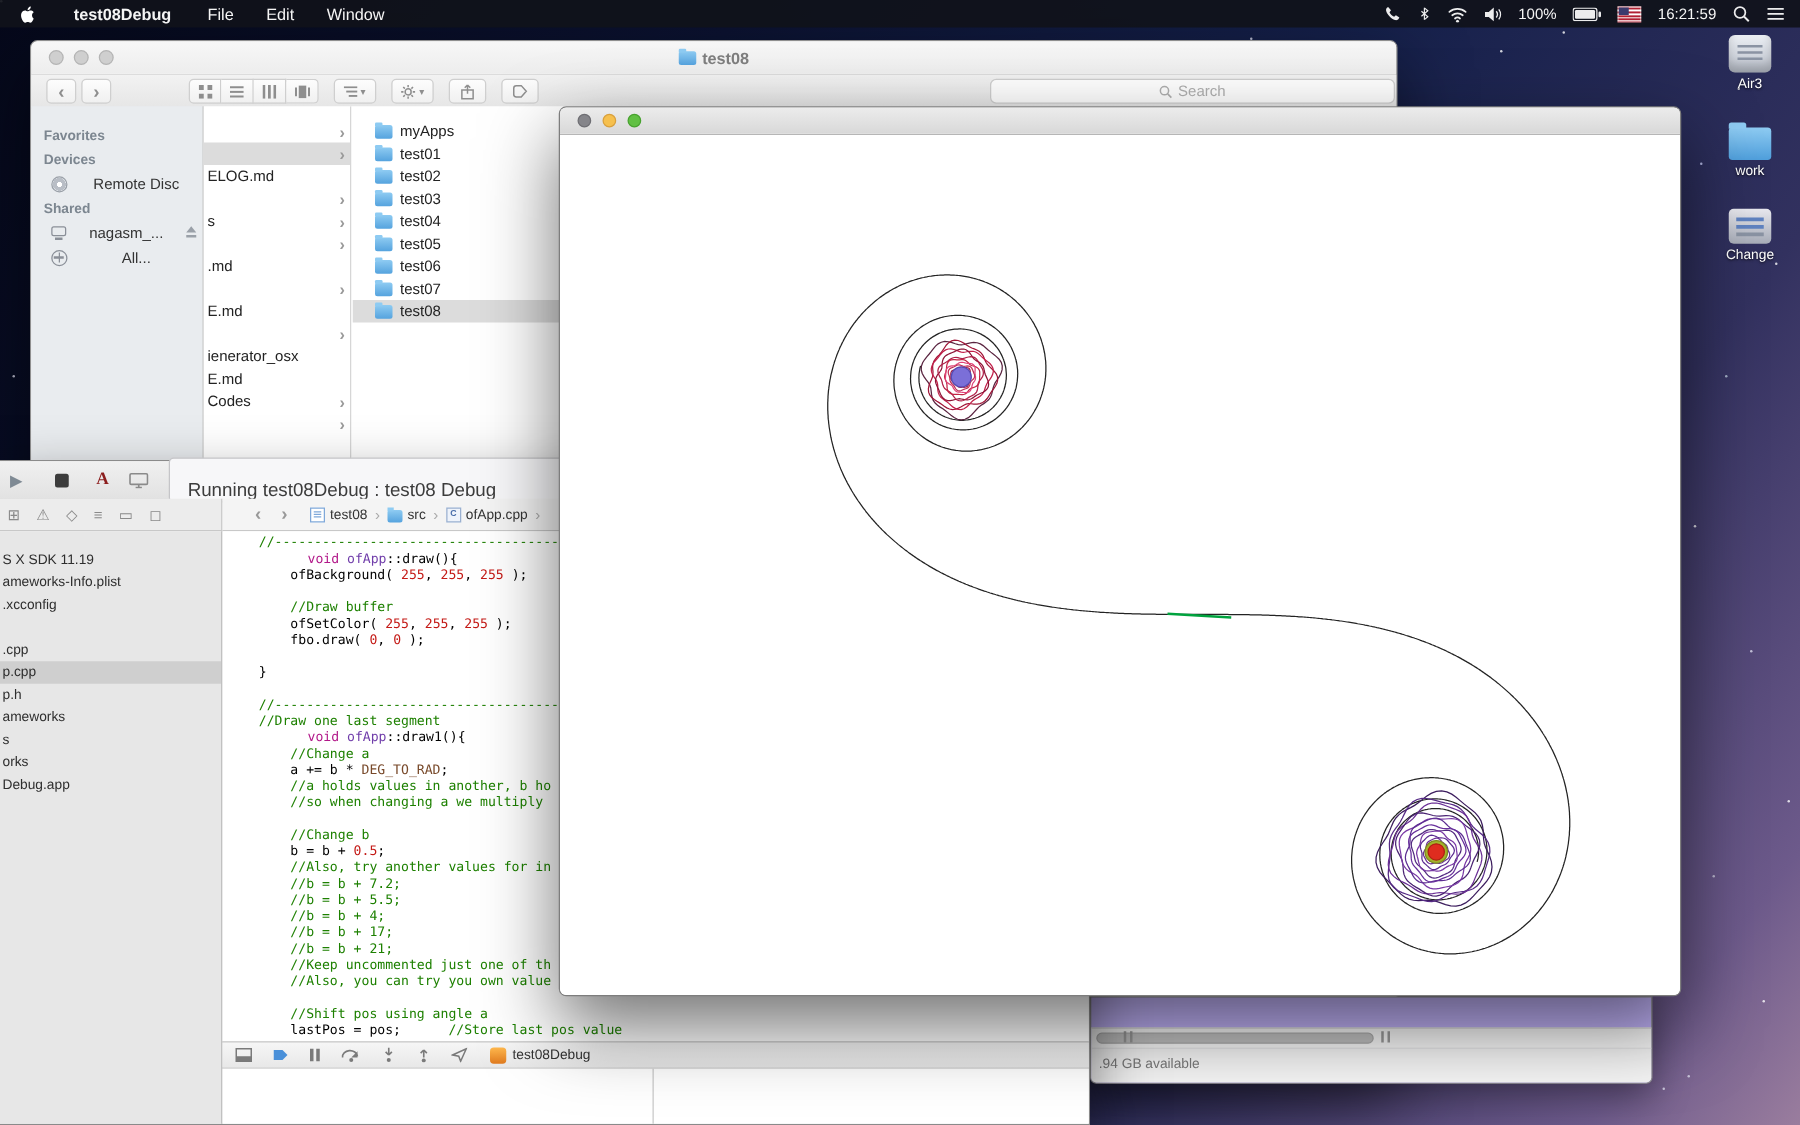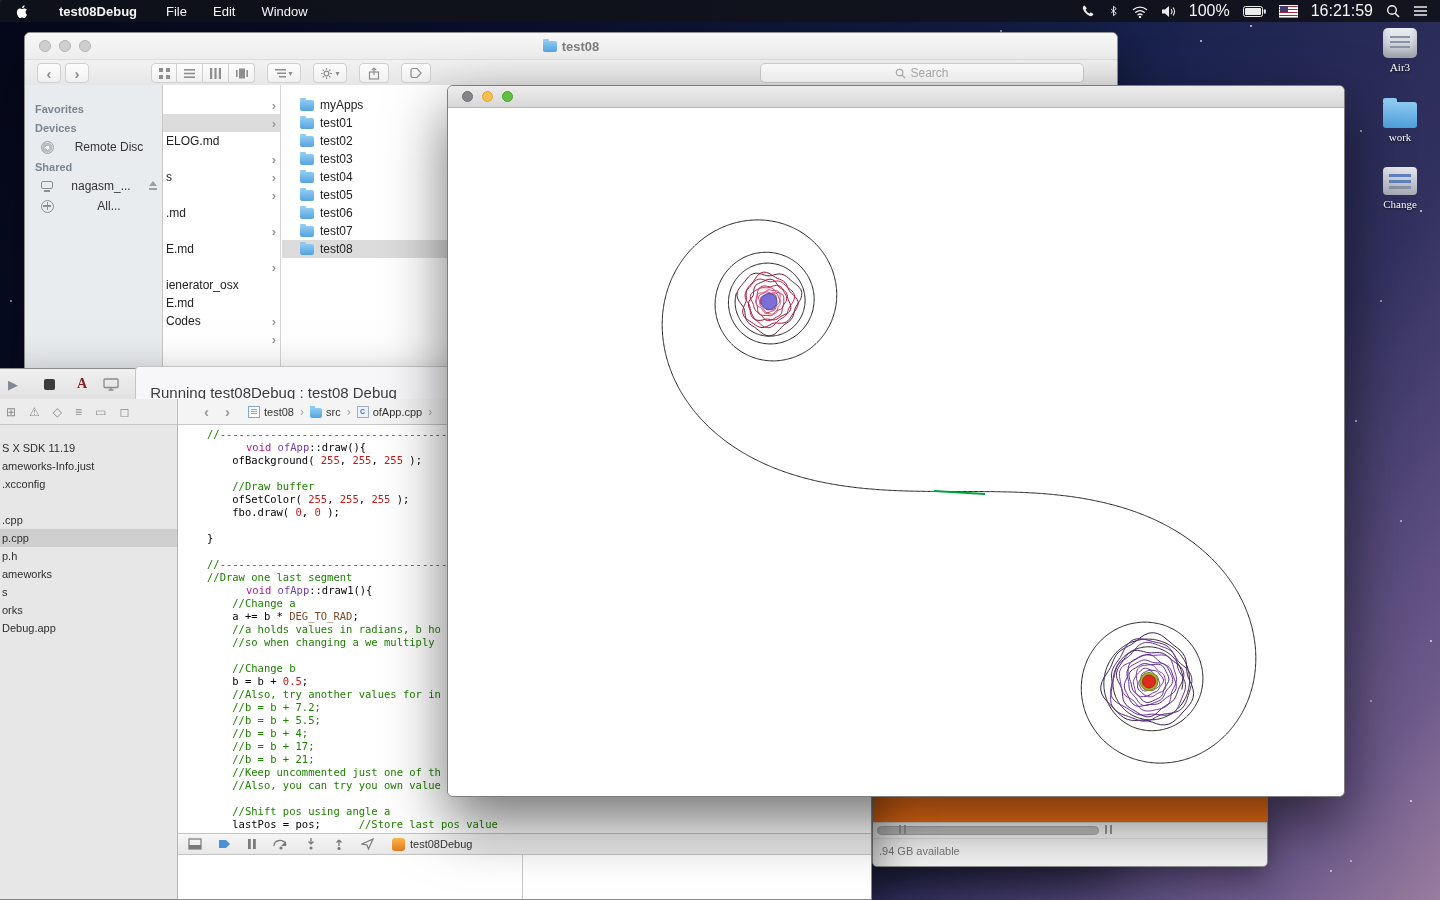--- a/index.html
+++ b/index.html
@@ -8,40 +8,40 @@
 
   
   .desktop{position:absolute;inset:0;z-index:0;
     background:linear-gradient(128deg,#05081a 0%,#0b1230 28%,#15204a 52%,#32315f 74%,#6d5a8b 92%,#9a7d9e 100%);}
   .stars{position:absolute;top:0;left:0;width:2px;height:2px;border-radius:50%;background:#fff;opacity:.8;
     box-shadow:1200px 40px #fff,1390px 70px #fff,1360px 130px #cfd6ff,1420px 210px #fff,1380px 300px #bcd,
     1355px 420px #fff,1400px 520px #dde,1430px 640px #fff,1370px 700px #ccd,1410px 800px #fff,1350px 860px #dde,
     60px 60px #fff,10px 300px #dde,140px 200px #fff,90px 520px #ccd,30px 700px #fff,300px 880px #dde,
     700px 880px #fff,1000px 30px #dde,1250px 25px #fff,1330px 870px #eef,1260px 845px #dde;}
   .desk-icons{position:absolute;top:28px;right:8px;z-index:2;display:flex;flex-direction:column;gap:24px;align-items:center;}
-  .dicon-wrap{width:64px;display:flex;flex-direction:column;align-items:center;gap:3px;font-family:Liberation Serif, serif;}
+  .dicon-wrap{width:64px;display:flex;flex-direction:column;align-items:center;gap:3px;}
   .dicon{width:34px;height:32px;position:relative;}
   .dicon.server{background:linear-gradient(#eceff4,#b9bfca);border-radius:5px;height:30px;box-shadow:inset 0 -6px 8px rgba(0,0,0,.18);}
   .dicon.server:after{content:"";position:absolute;left:7px;top:8px;width:20px;height:2px;background:#8a93a3;box-shadow:0 5px 0 #8a93a3,0 10px 0 #8a93a3;}
   .dicon.folder{background:linear-gradient(#8ecbf2,#4f9fdc);border-radius:3px;height:26px;margin-top:5px;}
   .dicon.folder:before{content:"";position:absolute;top:-4px;left:0;width:14px;height:5px;background:#8ecbf2;border-radius:2px 2px 0 0;}
   .dicon.drive{background:linear-gradient(#e8e8ee,#a7acb8);border-radius:4px;height:28px;}
   .dicon.drive:after{content:"";position:absolute;left:6px;top:7px;width:22px;height:3px;background:#5f82c0;box-shadow:0 6px 0 #5f82c0,0 12px 0 #8a93a3;}
   .dlabel{font-size:11px;color:#fff;text-shadow:0 1px 2px rgba(0,0,0,.8);}
 
   
   .menubar{position:absolute;top:0;left:0;right:0;height:22px;z-index:100;
     background:rgba(16,18,26,.92);display:flex;align-items:center;color:#f5f5f5;font-size:13px;}
   .mb-left{display:flex;align-items:center;gap:0;}
   .apple-wrap{padding:0 14px 0 16px;display:flex;align-items:center;}
   .mb-app{font-weight:bold;padding:0 16px;}
   .mb-item{padding:0 13px;}
   .mb-right{margin-left:auto;display:flex;align-items:center;gap:13px;padding-right:12px;}
   .mb-right svg{display:block;opacity:.92;}
-  .mb-text{font-size:16px;}
+  .mb-text{font-size:12px;}
   .flag{width:17px;height:11px;position:relative;border:0.5px solid rgba(255,255,255,.4);
     background:repeating-linear-gradient(#b22234 0 1.5px,#fff 1.5px 3px);}
   .flag:after{content:"";position:absolute;left:0;top:0;width:8px;height:6px;background:#3c3b6e;}
 
   
   .tl{width:12px;height:12px;border-radius:50%;display:inline-block;margin-right:8px;border:1px solid rgba(0,0,0,.2);box-sizing:border-box;}
 
   
   .finder-window{position:absolute;left:24px;top:32px;width:1094px;height:826px;z-index:10;
     background:#fff;border-radius:6px;border:1px solid #8f8f8f;box-shadow:0 22px 55px rgba(0,0,0,.5);box-sizing:border-box;}
@@ -54,21 +54,21 @@
   .mini-folder:before{content:"";position:absolute;top:-2px;left:0;width:6px;height:3px;background:#8ecbf2;border-radius:1px 1px 0 0;}
   .f-toolbar{height:26px;background:linear-gradient(#f2f2f2,#e6e6e6);display:flex;align-items:center;position:relative;border-bottom:1px solid #c9c9c9;}
   .tb-btn{height:20px;background:linear-gradient(#fdfdfd,#f0f0f0);border:1px solid #cfcfcf;border-radius:4px;
     display:flex;align-items:center;justify-content:center;color:#8e8e8e;box-sizing:border-box;}
   .tb-chev{width:24px;font-size:15px;font-weight:bold;}
   .seg-group{display:flex;margin-left:62px;}
   .seg{width:26px;border-radius:0;border-left-width:0;}
   .seg:first-child{border-radius:4px 0 0 4px;border-left-width:1px;}
   .seg:last-child{border-radius:0 4px 4px 0;}
   .tb-gap{margin-left:12px;}
-  .f-search{position:absolute;left:735px;top:3px;width:324px;height:20px;background:#fff;border:1px solid #cfcfcf;border-radius:5px;
+  .f-search{position:absolute;left:767px;top:3px;width:324px;height:20px;background:#fff;border:1px solid #cfcfcf;border-radius:5px;
     display:flex;align-items:center;justify-content:center;gap:4px;color:#b0b0b0;font-size:12px;box-sizing:border-box;}
   .f-body{position:absolute;top:52px;left:0;right:0;bottom:0;display:flex;}
   .f-sidebar{width:138px;background:#e9ecef;border-right:1px solid #c6c6c6;box-sizing:border-box;padding-top:14px;overflow:hidden;}
   .sb-head{font-size:11px;font-weight:bold;color:#7c8690;padding:4px 0 3px 10px;}
   .sb-row{display:flex;align-items:center;gap:6px;padding:3px 4px 3px 16px;font-size:12px;color:#333;text-align:center;}
   .sb-row .grow{flex:1;white-space:nowrap;overflow:hidden;}
   .sbi{width:13px;height:13px;flex:0 0 13px;position:relative;}
   .sbi.disc{border-radius:50%;background:radial-gradient(circle at 50% 50%,#fff 0 2px,#b9bec6 2px 5px,#dfe3e8 5px);border:1px solid #9aa0a8;box-sizing:border-box;}
   .sbi.display{background:transparent;}
   .sbi.display:before{content:"";position:absolute;left:0;top:1px;width:12px;height:8px;border:1.5px solid #8a8f98;border-radius:2px;box-sizing:border-box;}
@@ -87,21 +87,21 @@
   .fcol-row.sel{background:#dcdcdc;}
   .fcol-row .lbl{flex:1;white-space:nowrap;overflow:hidden;}
   .fcol-row .arr{color:#9a9a9a;font-size:13px;font-weight:bold;}
   .fcol-row .fold{margin-right:6px;margin-left:15px;}
   .fold{width:14px;height:11px;background:linear-gradient(#8ecbf2,#55a3de);border-radius:2px;position:relative;flex:0 0 14px;}
   .fold:before{content:"";position:absolute;top:-2px;left:0;width:6px;height:3px;background:#8ecbf2;border-radius:1px 1px 0 0;}
   .f-hscroll{position:absolute;left:138px;right:0;bottom:0;top:308px;height:14px;border-top:1px solid #ddd;background:#fafafa;}
   .handle{position:absolute;top:2px;width:3px;height:9px;border-left:2px solid #9c9c9c;border-right:2px solid #9c9c9c;}
 
   
-  .bwin{position:absolute;left:872px;top:797px;width:396px;height:70px;z-index:15;background:#f97316;
+  .bwin{position:absolute;left:872px;top:797px;width:450px;height:70px;z-index:15;background:#c4b5fd;
     border:1px solid #8f8f8f;border-radius:0 0 5px 5px;box-sizing:border-box;box-shadow:0 10px 30px rgba(0,0,0,.4);}
   .bwin .scrollrow{position:absolute;left:0;right:0;top:24px;height:16px;border-top:1px solid #dadada;background:#fafafa;}
   .bwin .thumb{position:absolute;left:4px;top:3px;width:222px;height:9px;background:#c3c3c3;border:1px solid #adadad;border-radius:5px;box-sizing:border-box;}
   .bwin .statusrow{position:absolute;left:0;right:0;top:40px;height:27px;border-top:1px solid #e2e2e2;background:#f6f6f6;
     font-size:11px;color:#7a7a7a;line-height:24px;padding-left:6px;border-radius:0 0 4px 4px;}
 
   
   .xcode-window{position:absolute;left:0;top:368px;width:872px;height:532px;z-index:20;background:#fff;
     border:1px solid #8a8a8a;border-left:none;box-sizing:border-box;box-shadow:0 18px 45px rgba(0,0,0,.5);}
   .xc-toolbar{position:absolute;left:0;top:0;right:0;height:30px;background:linear-gradient(#f0f0f0,#e2e2e2);
@@ -490,21 +490,21 @@
         <span class="jb-sep">›</span>
         <span class="jb-item">
           <span class="jb-ico cpp">C</span>
           <span>ofApp.cpp</span>
         </span>
         <span class="jb-sep">›</span>
       </span>
   </div>
   <div class="xc-navigator" id="xc-files">
       <div class="nav-row">S X SDK 11.19</div>
-      <div class="nav-row">ameworks-Info.just</div>
+      <div class="nav-row">ameworks-Info.plist</div>
       <div class="nav-row">.xcconfig</div>
       <div class="nav-row"></div>
       <div class="nav-row">.cpp</div>
       <div class="nav-row sel">p.cpp</div>
       <div class="nav-row">p.h</div>
       <div class="nav-row">ameworks</div>
       <div class="nav-row">s</div>
       <div class="nav-row">orks</div>
       <div class="nav-row">Debug.app</div>
     </div>
@@ -517,21 +517,21 @@
       <div class="cl"><span class="pln">    ofSetColor( </span><span class="num">255</span><span class="pln">, </span><span class="num">255</span><span class="pln">, </span><span class="num">255</span><span class="pln"> );</span></div>
       <div class="cl"><span class="pln">    fbo.draw( </span><span class="num">0</span><span class="pln">, </span><span class="num">0</span><span class="pln"> );</span></div>
       <div class="cl">&nbsp;</div>
       <div class="cl"><span class="pln">}</span></div>
       <div class="cl">&nbsp;</div>
       <div class="cl"><span class="cmt">//--------------------------------------------------------------</span></div>
       <div class="cl"><span class="cmt">//Draw one last segment</span></div>
       <div class="cl"><span class="kw">void </span><span class="cls">ofApp</span><span class="pln">::draw1(){</span></div>
       <div class="cl"><span class="cmt">    //Change a</span></div>
       <div class="cl"><span class="pln">    a += b * </span><span class="mac">DEG_TO_RAD</span><span class="pln">;</span></div>
-      <div class="cl"><span class="cmt">    //a holds values in radians, b ho</span></div>
+      <div class="cl"><span class="cmt">    //a holds values in another, b ho</span></div>
       <div class="cl"><span class="cmt">    //so when changing a we multiply</span></div>
       <div class="cl">&nbsp;</div>
       <div class="cl"><span class="cmt">    //Change b</span></div>
       <div class="cl"><span class="pln">    b = b + </span><span class="num">0.5</span><span class="pln">;</span></div>
       <div class="cl"><span class="cmt">    //Also, try another values for in</span></div>
       <div class="cl"><span class="cmt">    //b = b + 7.2;</span></div>
       <div class="cl"><span class="cmt">    //b = b + 5.5;</span></div>
       <div class="cl"><span class="cmt">    //b = b + 4;</span></div>
       <div class="cl"><span class="cmt">    //b = b + 17;</span></div>
       <div class="cl"><span class="cmt">    //b = b + 21;</span></div>

